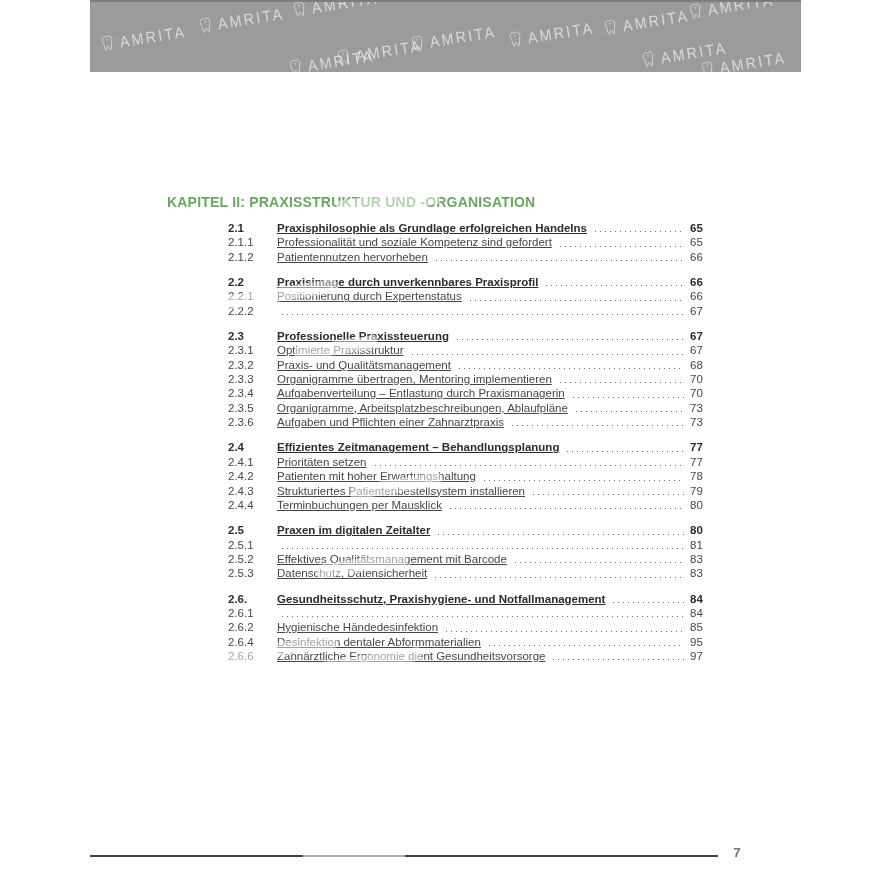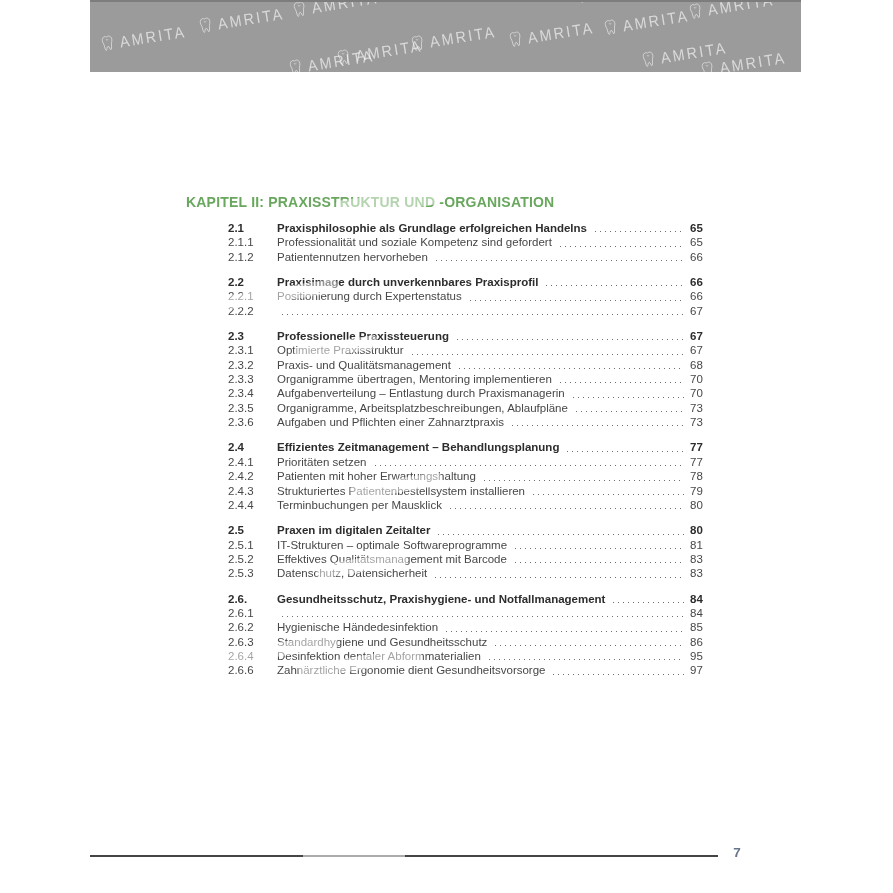--- a/index.html
+++ b/index.html
@@ -19,35 +19,35 @@
   .wm{
     position:absolute;display:flex;align-items:center;gap:4px;
     transform:rotate(-9deg) scale(.95,1.05);transform-origin:left center;
     color:rgba(255,255,255,0.62);
     font-size:15px;font-weight:400;letter-spacing:2.5px;white-space:nowrap;
   }
   .wm svg{width:15px;height:17px;flex:none;}
 
   
   .chapter-title{
-    position:absolute;left:186px;top:194px;margin:0;
+    position:absolute;left:167px;top:194px;margin:0;
     font-size:14px;font-weight:bold;letter-spacing:.2px;
     color:var(--accent,#69a75e);
   }
 
   
   .toc{position:absolute;left:181px;top:221px;width:531px;}
   .toc-group{margin-bottom:11px;}
   .toc-row{
     display:flex;align-items:baseline;
     font-size:11.5px;line-height:14.35px;color:var(--body,#474747);margin-left:47px;
   }
   .toc-row.bold{font-weight:bold;color:var(--dark,#2d2d2d);}
   .toc-num{flex:none;width:49px;}
-  .toc-title{flex:none;white-space:nowrap;padding-right:3px;}
+  .toc-title{flex:none;white-space:nowrap;padding-right:3px;text-decoration:underline;}
   .toc-leader{
     flex:1;align-self:flex-end;height:9px;margin:0 6px 2px 3px;min-width:12px;
     background-image:radial-gradient(circle,#6f6f6f .8px,rgba(0,0,0,0) 1px);
     background-size:5px 3px;background-repeat:repeat-x;
     background-position:left bottom;
   }
   .toc-page{flex:none;min-width:22px;}
 
   
   .fade{
@@ -319,21 +319,20 @@
       <div class="toc-group">
     <div class="toc-row bold">
       <span class="toc-num">2.5</span>
       <span class="toc-title">Praxen im digitalen Zeitalter</span>
       <span class="toc-leader"></span>
       <span class="toc-page">80</span>
     </div>
 
     <div class="toc-row">
       <span class="toc-num">2.5.1</span>
-      <span class="toc-title">IT-Strukturen – optimale Softwareprogramme</span>
       <span class="toc-leader"></span>
       <span class="toc-page">81</span>
     </div>
 
     <div class="toc-row">
       <span class="toc-num">2.5.2</span>
       <span class="toc-title">Effektives Qualitätsmanagement mit Barcode</span>
       <span class="toc-leader"></span>
       <span class="toc-page">83</span>
     </div>
@@ -359,26 +358,20 @@
       <span class="toc-page">84</span>
     </div>
 
     <div class="toc-row">
       <span class="toc-num">2.6.2</span>
       <span class="toc-title">Hygienische Händedesinfektion</span>
       <span class="toc-leader"></span>
       <span class="toc-page">85</span>
     </div>
 
-    <div class="toc-row">
-      <span class="toc-num">2.6.3</span>
-      <span class="toc-title">Standardhygiene und Gesundheitsschutz</span>
-      <span class="toc-leader"></span>
-      <span class="toc-page">86</span>
-    </div>
 
     <div class="toc-row">
       <span class="toc-num">2.6.4</span>
       <span class="toc-title">Desinfektion dentaler Abformmaterialien</span>
       <span class="toc-leader"></span>
       <span class="toc-page">95</span>
     </div>
 
 
     <div class="toc-row">

